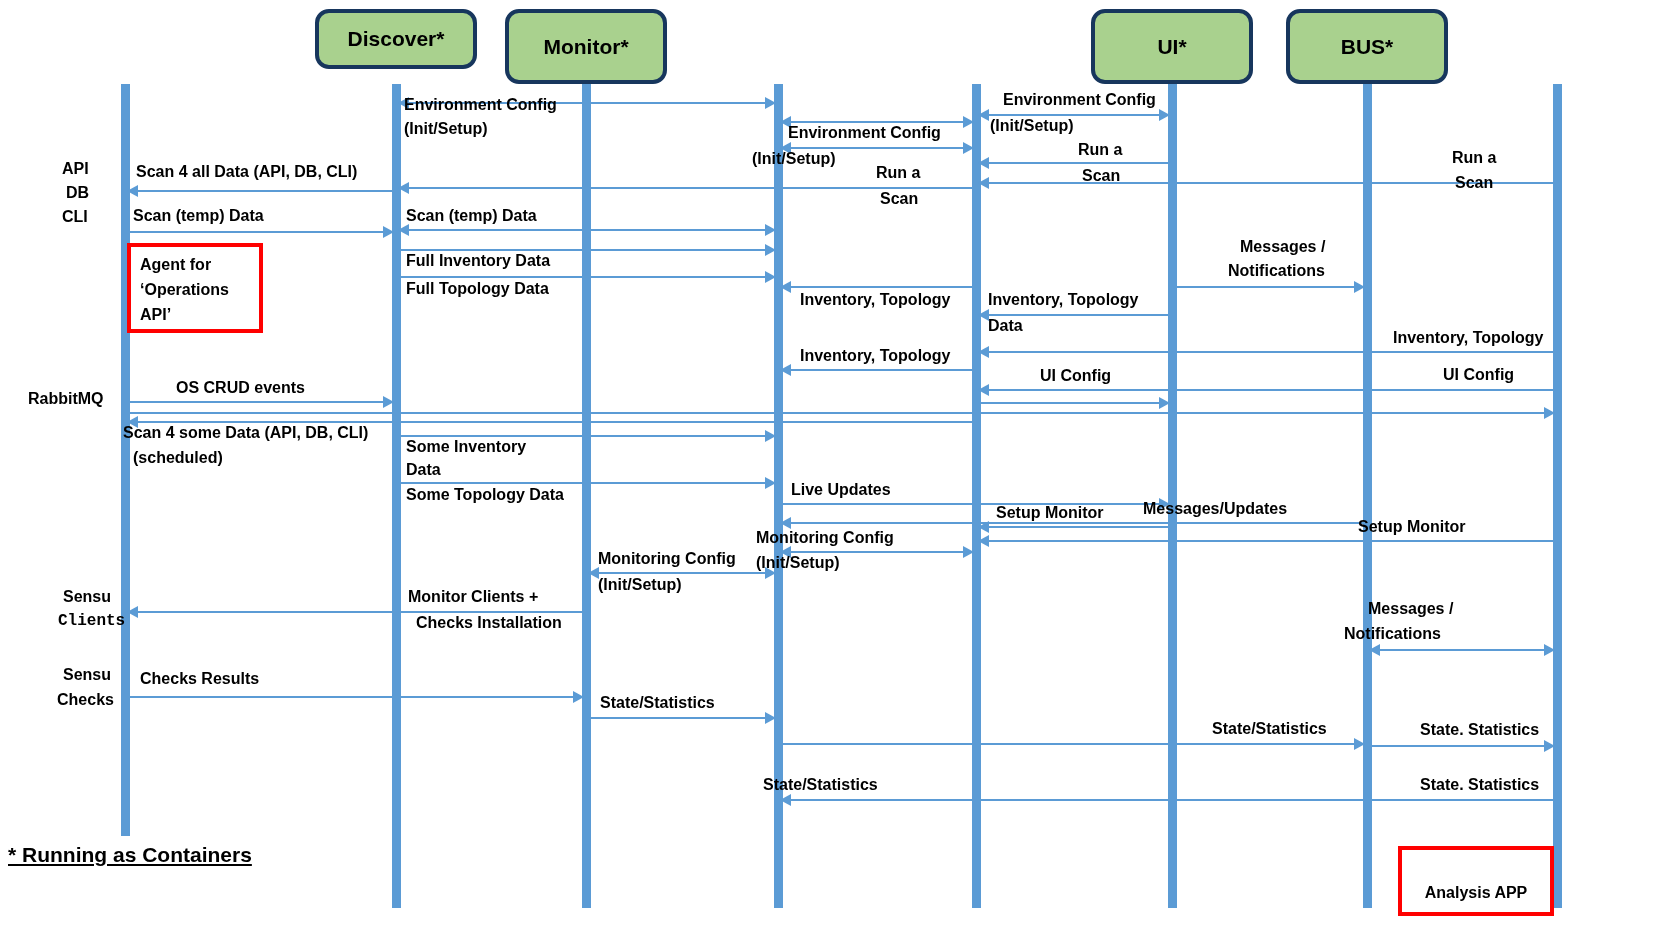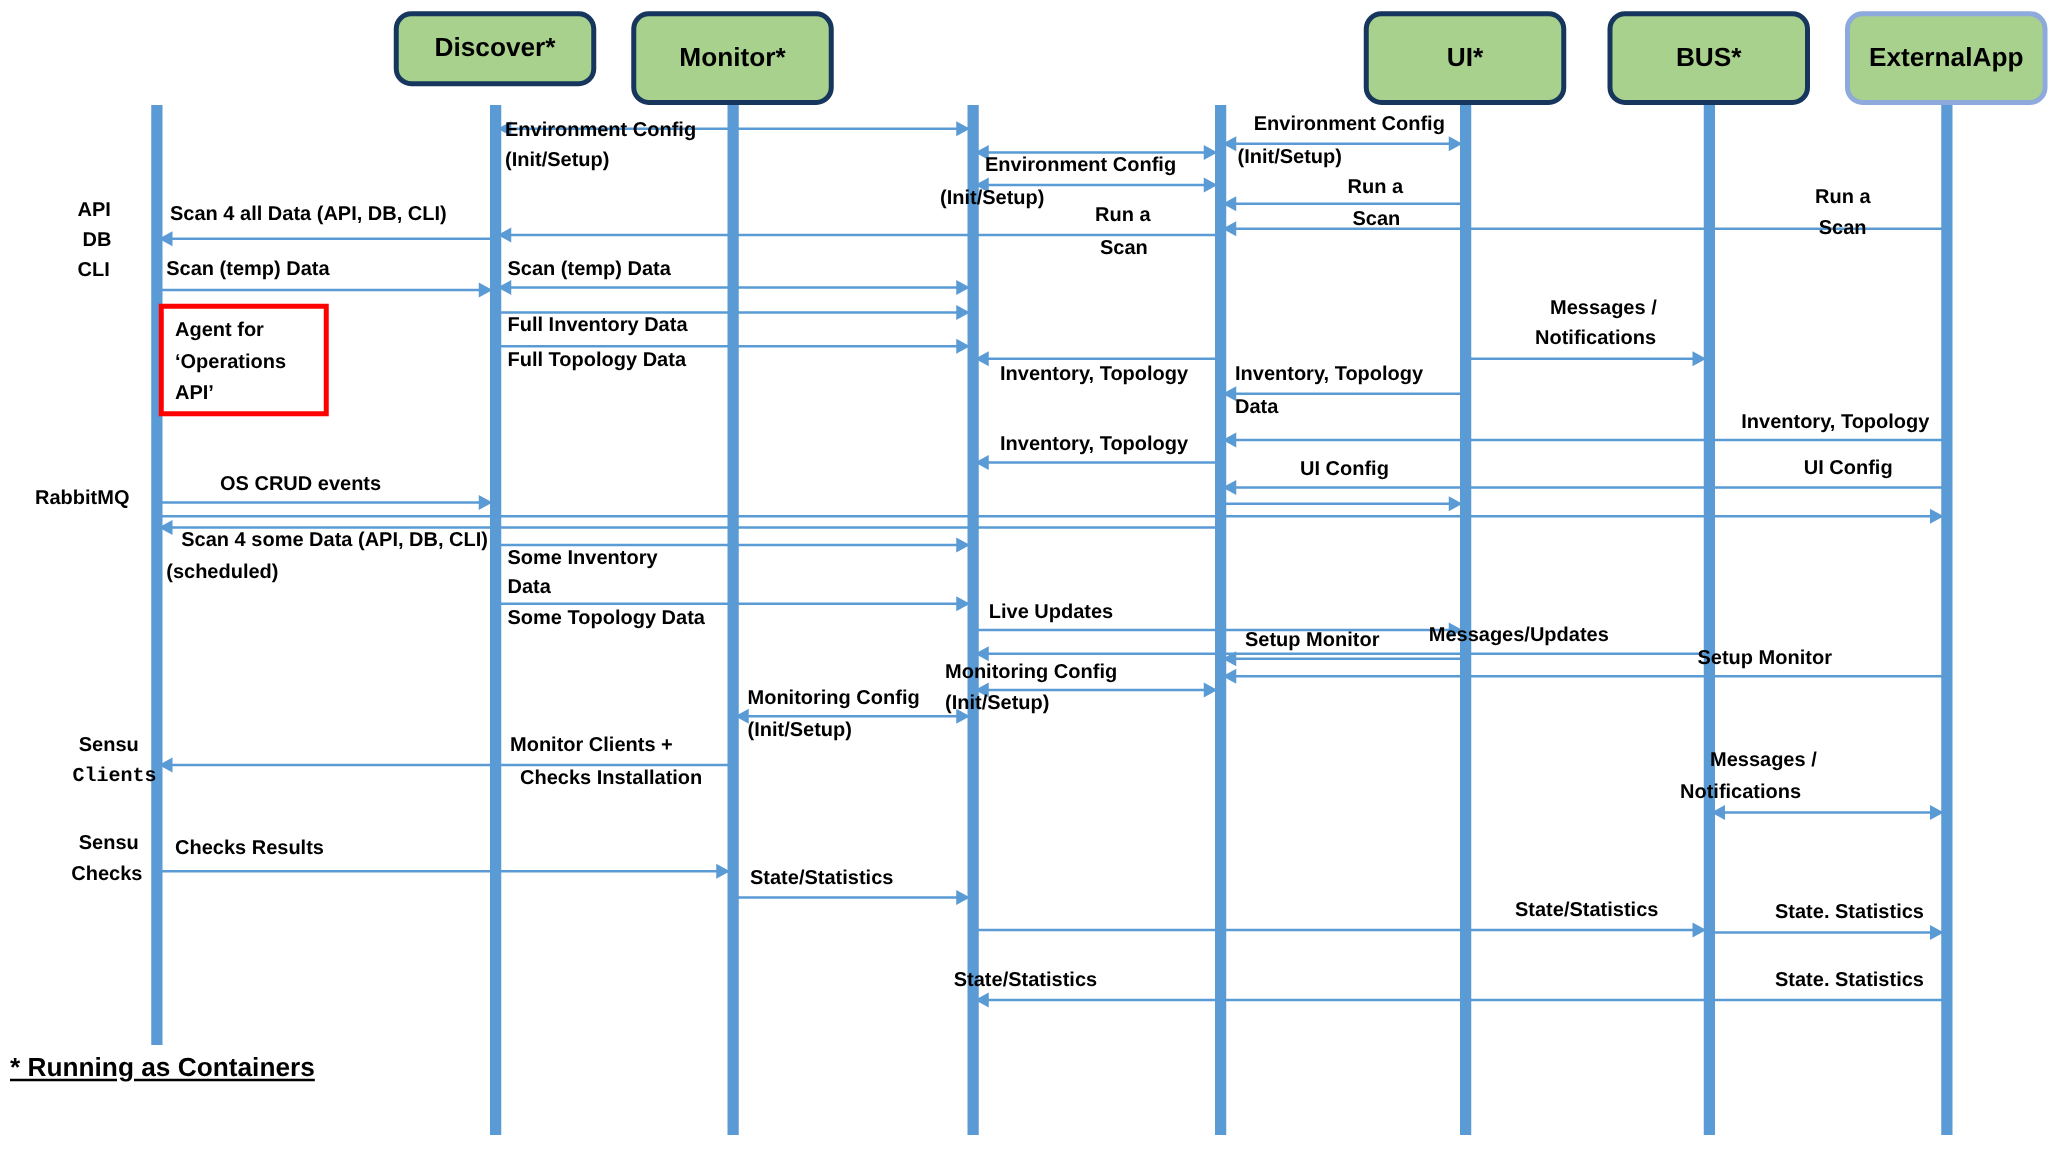--- a/index.html
+++ b/index.html
@@ -173,21 +173,21 @@
     <div class="msg-label" style="left: 406px; top: 252px;">Full Inventory Data</div>
     <div class="msg-label" style="left: 406px; top: 280px;">Full Topology  Data</div>
     <div class="msg-label" style="left: 800px; top: 291px;">Inventory, Topology</div>
     <div class="msg-label" style="left: 988px; top: 291px;">Inventory, Topology</div>
     <div class="msg-label" style="left: 988px; top: 317px;">Data</div>
     <div class="msg-label" style="left: 1393px; top: 329px;">Inventory, Topology</div>
     <div class="msg-label" style="left: 800px; top: 347px;">Inventory, Topology</div>
     <div class="msg-label" style="left: 1040px; top: 367px;">UI Config</div>
     <div class="msg-label" style="left: 1443px; top: 366px;">UI Config</div>
     <div class="msg-label" style="left: 176px; top: 379px; text-align: center;">OS CRUD events</div>
-    <div class="msg-label" style="left: 145px; top: 424px; text-align: right;">Scan 4 some Data (API, DB, CLI)</div>
+    <div class="msg-label" style="left: 123px; top: 424px; text-align: right;">Scan 4 some Data (API, DB, CLI)</div>
     <div class="msg-label" style="left: 133px; top: 449px;">(scheduled)</div>
     <div class="msg-label" style="left: 406px; top: 438px;">Some Inventory</div>
     <div class="msg-label" style="left: 406px; top: 461px;">Data</div>
     <div class="msg-label" style="left: 406px; top: 486px;">Some Topology  Data</div>
     <div class="msg-label" style="left: 791px; top: 481px;">Live Updates</div>
     <div class="msg-label" style="left: 1143px; top: 500px;">Messages/Updates</div>
     <div class="msg-label" style="left: 996px; top: 504px;">Setup Monitor</div>
     <div class="msg-label" style="left: 1358px; top: 518px;">Setup Monitor</div>
     <div class="msg-label" style="left: 756px; top: 529px;">Monitoring  Config</div>
     <div class="msg-label" style="left: 756px; top: 554px;">(Init/Setup)</div>
@@ -218,25 +218,23 @@
     </div>
     <div class="actor-box" style="left: 505px; top: 9px; width: 162px; height: 75px; background: rgb(169, 209, 142); border: 4px solid rgb(23, 54, 93);">
       <span>Monitor*</span>
     </div>
     <div class="actor-box" style="left: 1091px; top: 9px; width: 162px; height: 75px; background: rgb(169, 209, 142); border: 4px solid rgb(23, 54, 93);">
       <span>UI*</span>
     </div>
     <div class="actor-box" style="left: 1286px; top: 9px; width: 162px; height: 75px; background: rgb(169, 209, 142); border: 4px solid rgb(23, 54, 93);">
       <span>BUS*</span>
     </div>
-    <div class="actor-box" style="left: 1476px; top: 9px; width: 162px; height: 75px; background: rgb(169, 209, 142); border: 4px solid rgb(142, 169, 219);">
-      <span>External</span>
-      <br>
-      <span>App</span>
-    </div>
     <div class="red-box" id="agent-box" style="left: 127px; top: 243px; width: 136px; height: 90px; border-color: rgb(255, 0, 0);">
       <div class="inner">
         <div>Agent for</div>
         <div>‘Operations</div>
         <div> API’</div>
       </div>
     </div>
+    <div class="red-box" id="analysis-box" style="left: 1398px; top: 846px; width: 156px; height: 70px; border-color: rgb(255, 0, 0);">
+      <div class="inner">Analysis APP</div>
+    </div>
   </div>
 
 </body></html>

